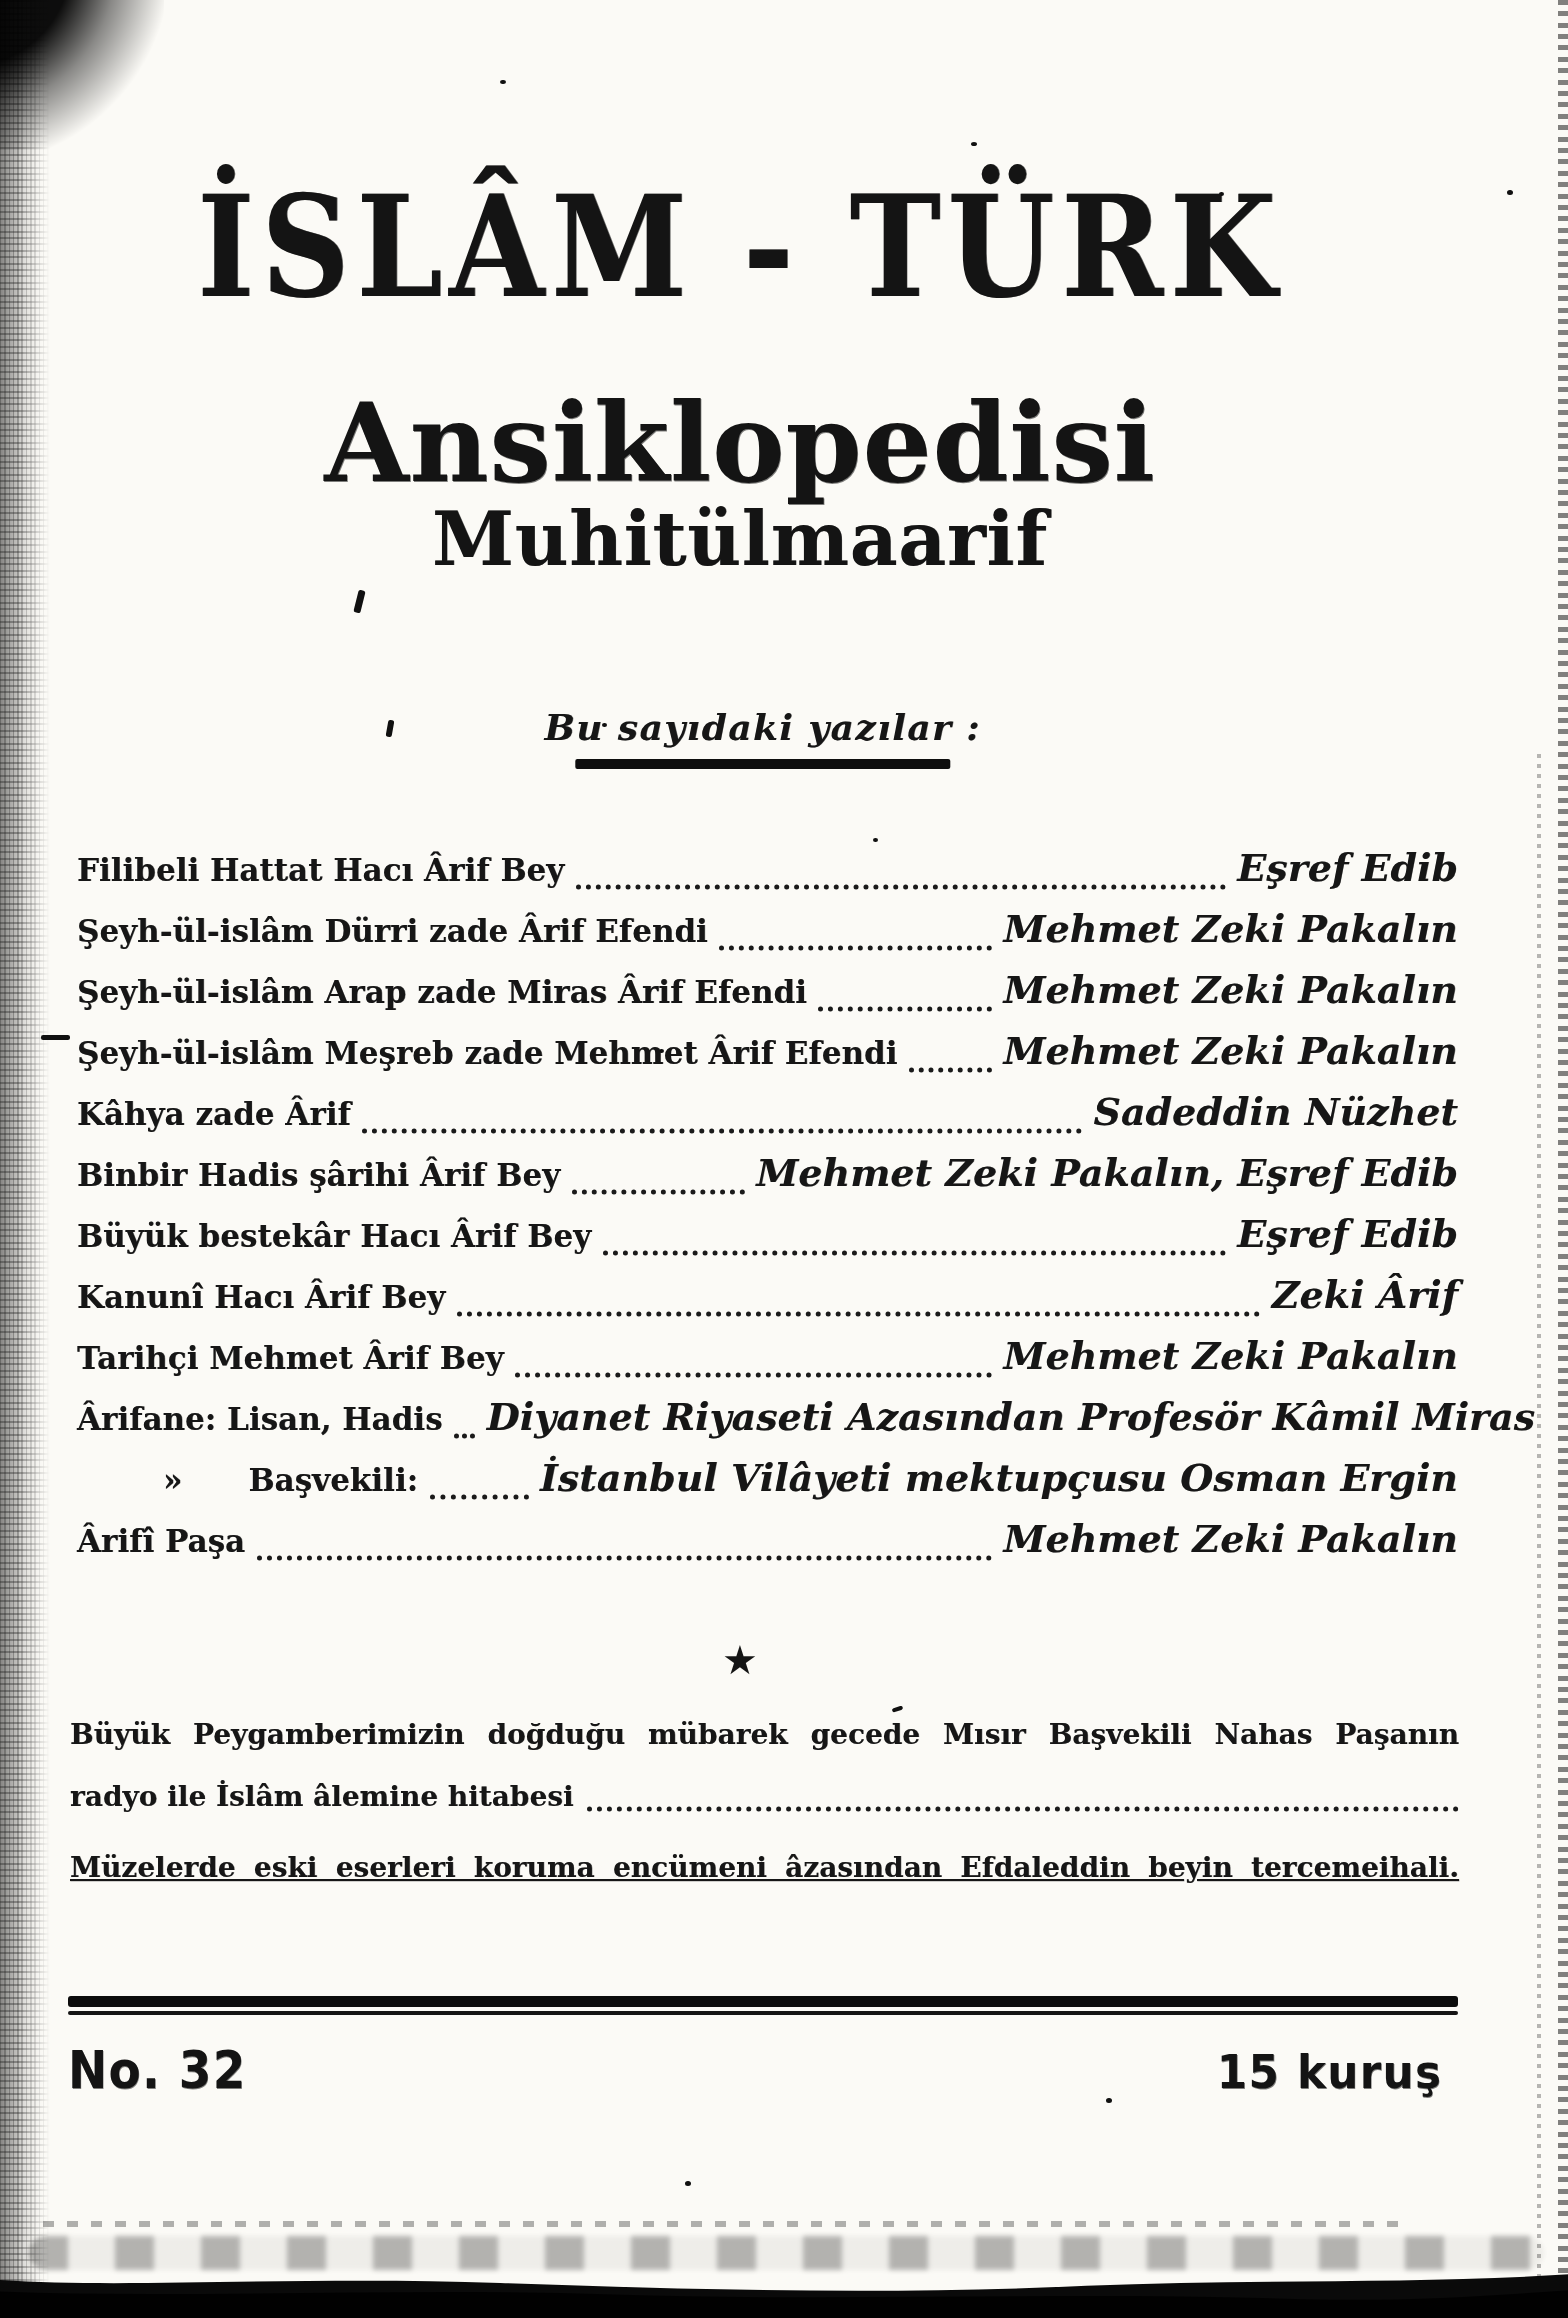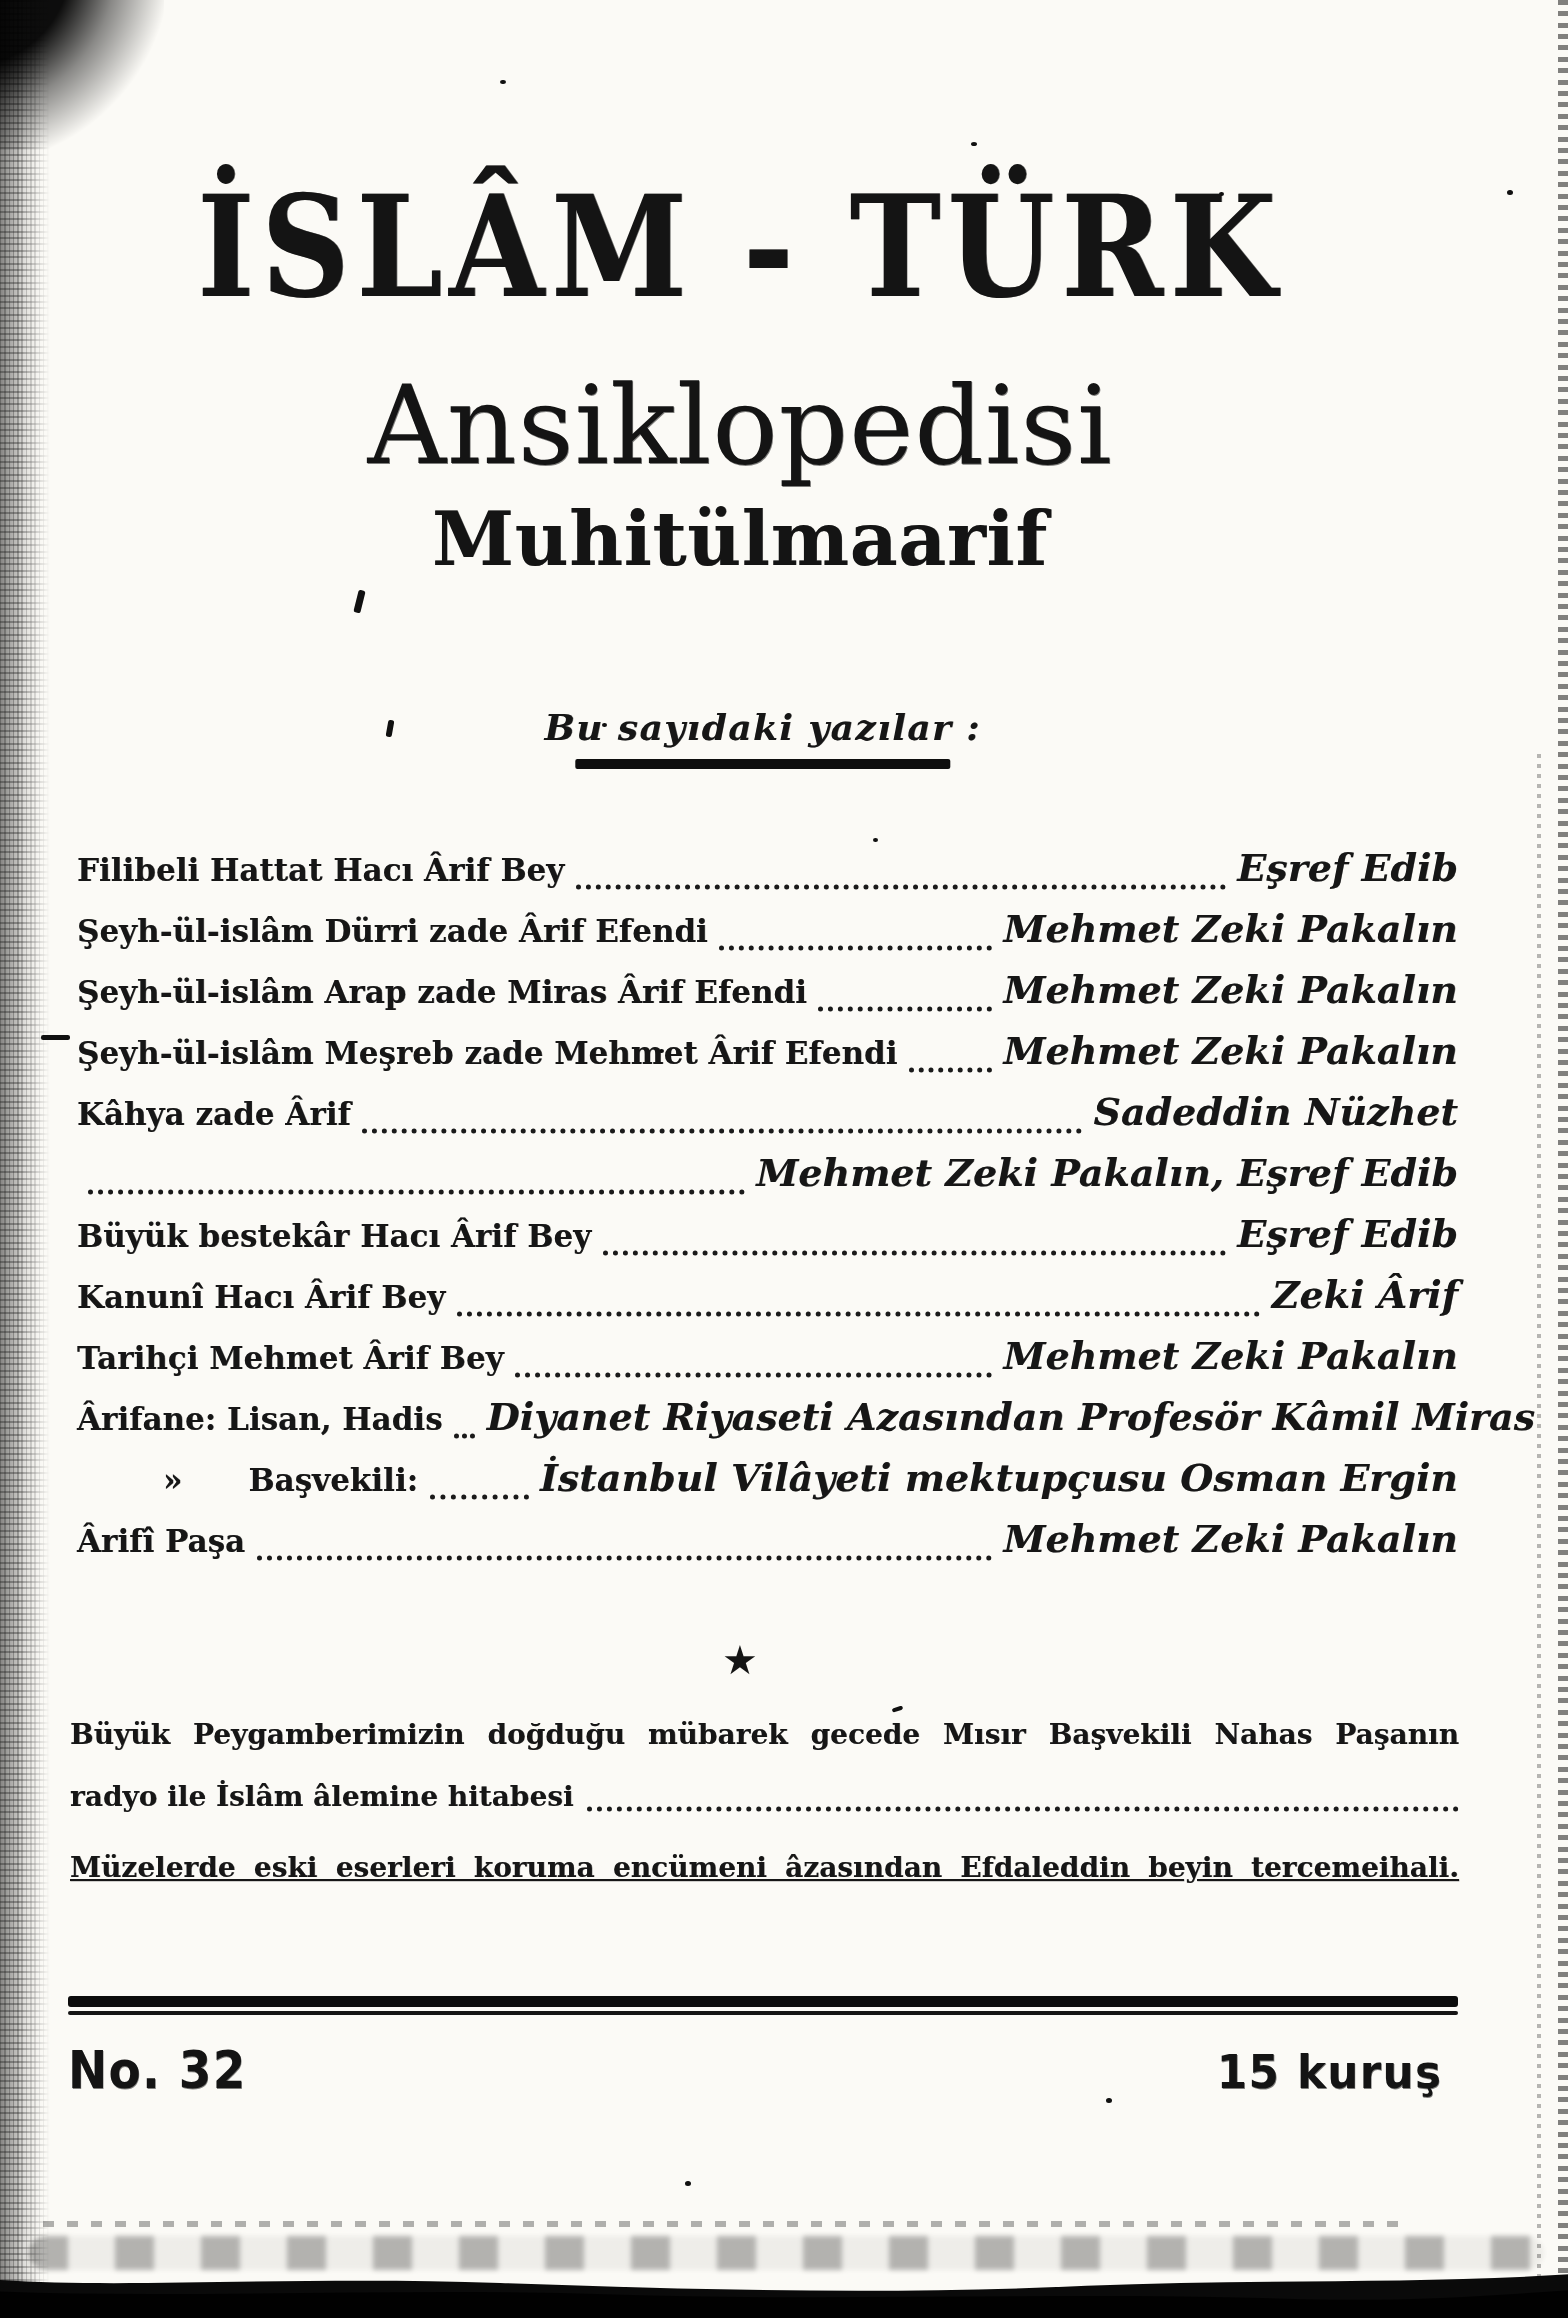--- a/index.html
+++ b/index.html
@@ -54,21 +54,21 @@
   .slash{position:absolute;background:#101010;border-radius:2.1px;}
 
   
   .masthead{left:0;top:0;width:1480px;text-align:center;}
   .m-title{
     top:177px;font-weight:700;font-size:123px;letter-spacing:6.4px;line-height:1;
     transform:scaleY(1.14);transform-origin:top center;
     text-shadow:0.7px 0.7px 0 rgba(0,0,0,.55);
   }
   .m-sub{
-    top:366px;font-weight:400;font-size:109px;letter-spacing:0.7px;line-height:1.1;
+    top:384px;font-weight:700;font-size:109px;letter-spacing:0.7px;line-height:1.1;
     text-shadow:0.7px 0.7px 0 rgba(0,0,0,.5);
   }
   .m-sub2{
     top:499px;font-weight:700;font-size:74px;letter-spacing:0.7px;line-height:1.1;
     text-shadow:0.4px 0.4px 0 rgba(0,0,0,.5);
   }
 
   
   .toc-heading{
     left:0;top:706px;width:1547px;text-align:center;
@@ -200,20 +200,21 @@
 
   <div class="toc-row">
 
     <span class="title">Kâhya zade Ârif</span>
     <span class="leader"></span>
     <span class="authors">Sadeddin Nüzhet</span>
   </div>
 
   <div class="toc-row">
 
+    <span class="title">Binbir Hadis şârihi Ârif Bey</span>
     <span class="leader"></span>
     <span class="authors">Mehmet Zeki Pakalın, Eşref Edib</span>
   </div>
 
   <div class="toc-row">
 
     <span class="title">Büyük bestekâr Hacı Ârif Bey</span>
     <span class="leader"></span>
     <span class="authors">Eşref Edib</span>
   </div>

